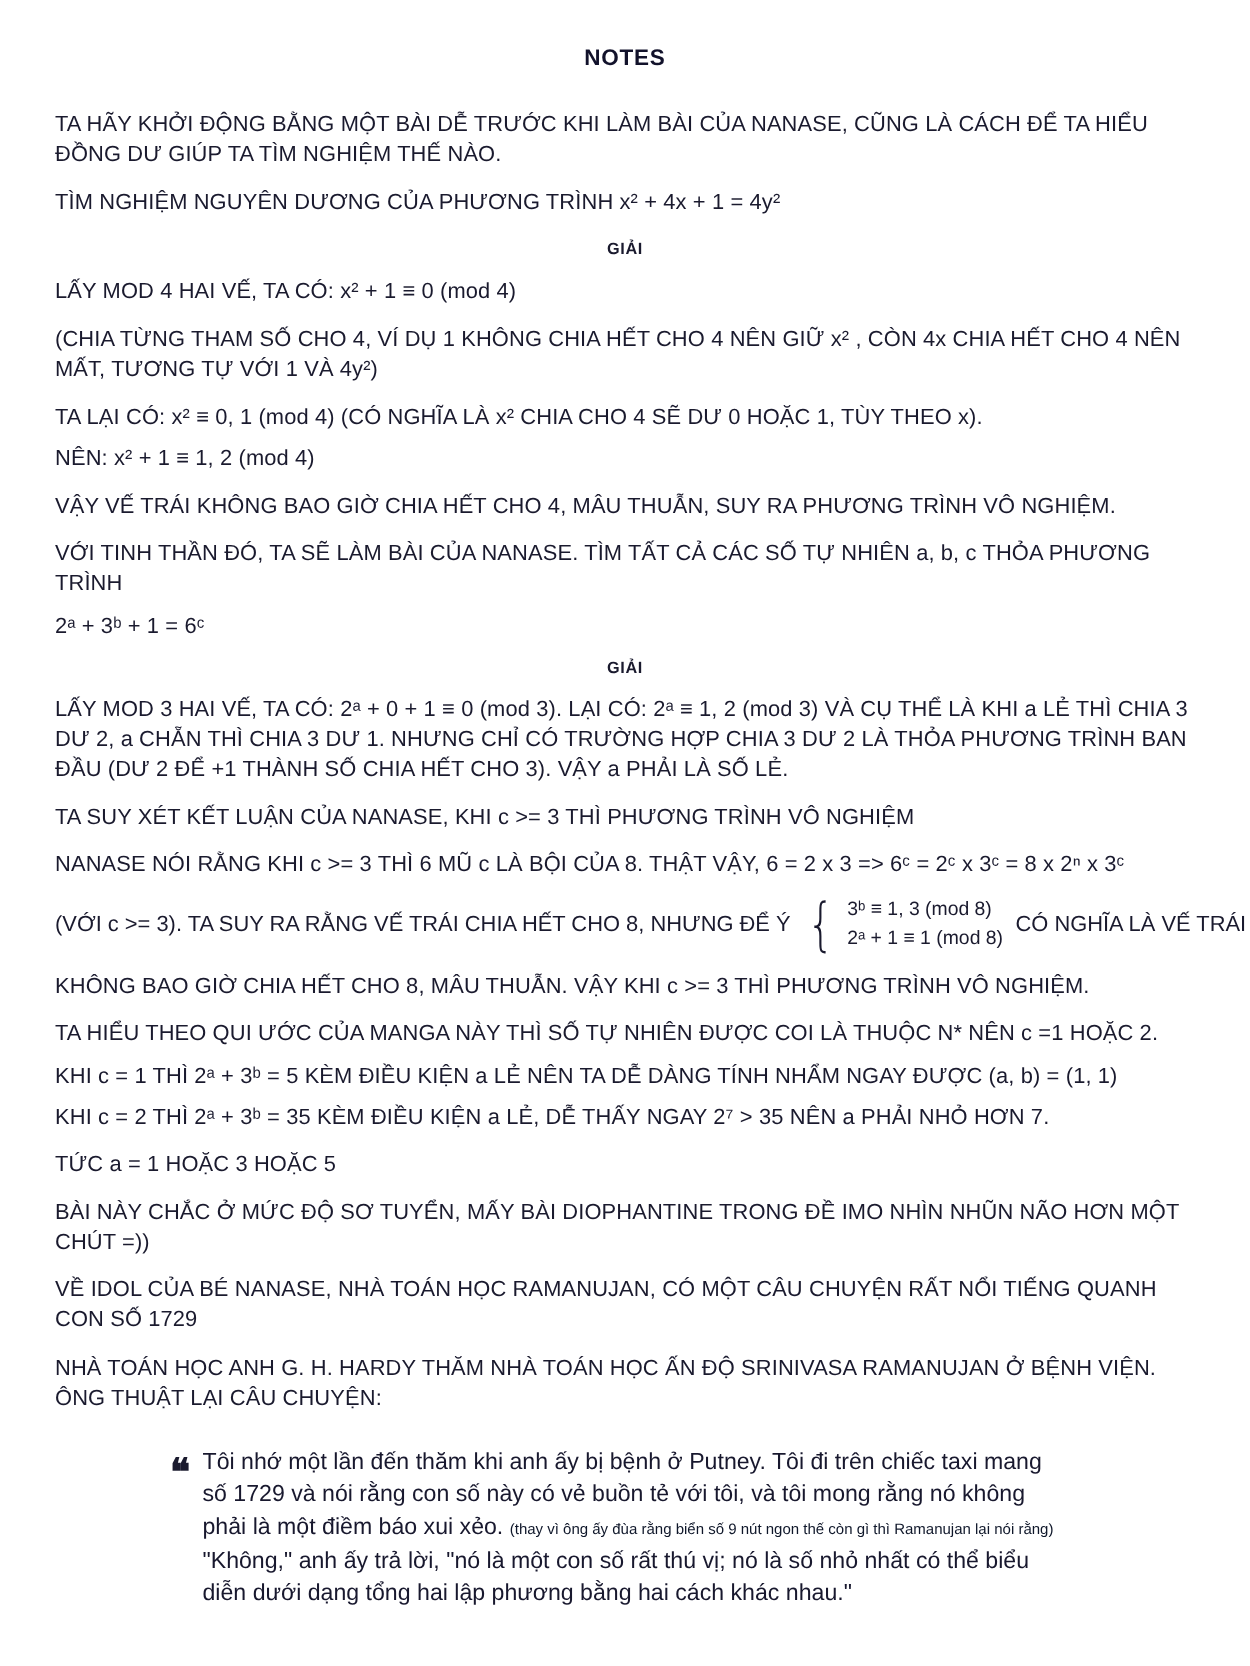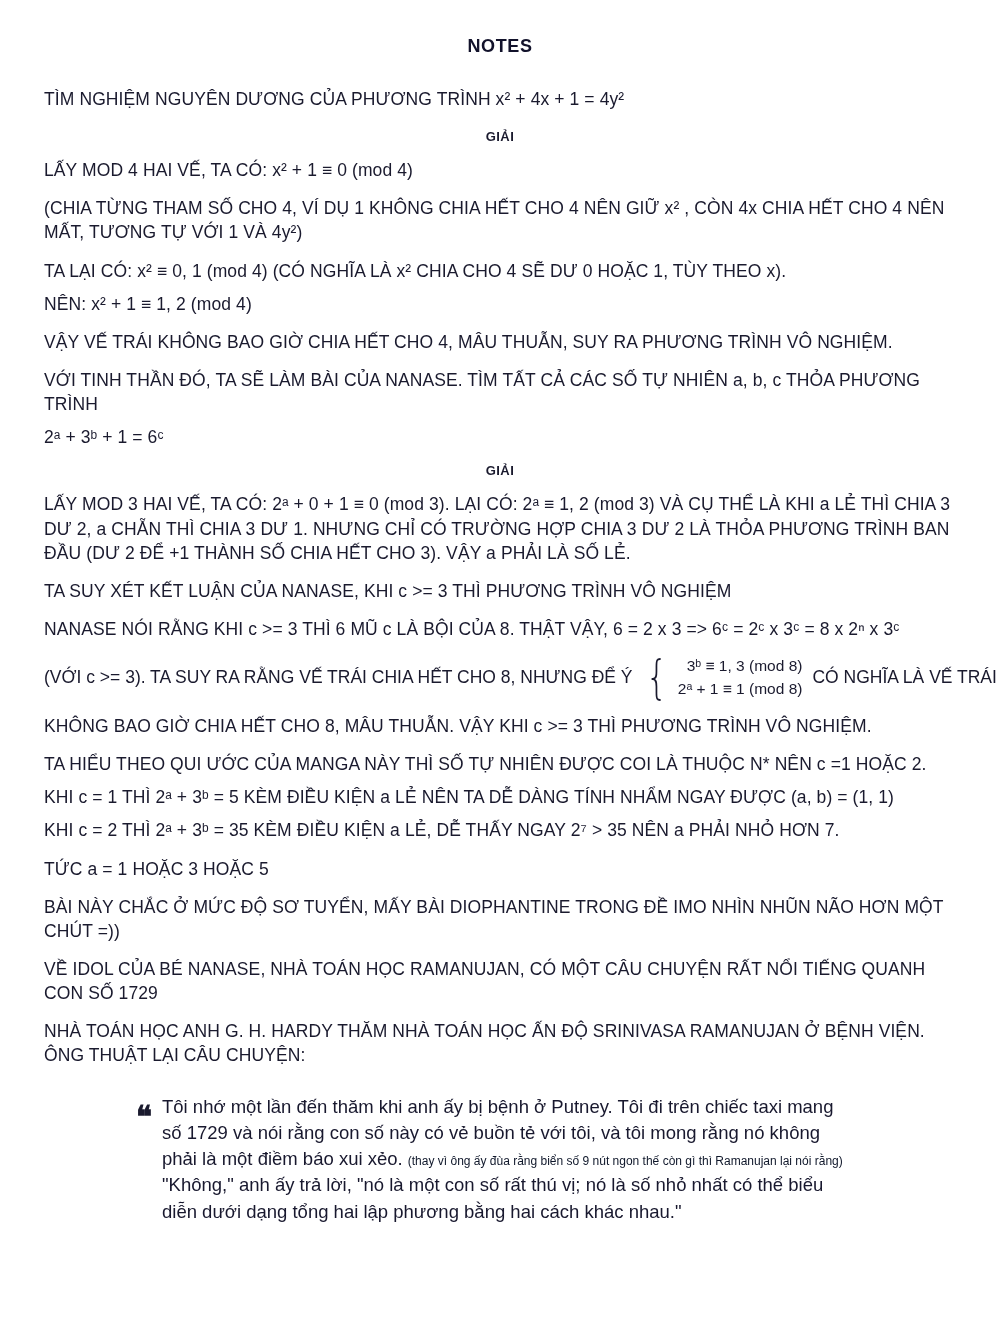--- a/index.html
+++ b/index.html
@@ -64,21 +64,20 @@
     margin: 0 2px 0 6px;
     transform: scaleX(0.75);
   }
   .brace-lines {
     display: flex;
     flex-direction: column;
     justify-content: center;
     font-size: 15.5px;
     line-height: 1.45;
     white-space: nowrap;
-    align-items: flex-end;
   }
   .brace-tail { white-space: nowrap; margin-left: 6px; }
   .quote-block {
     margin: 26px 0 6px 0;
     padding-left: 118px;
     position: relative;
     font-size: 18.5px;
     line-height: 1.42;
     color: #18182e;
   }
@@ -96,20 +95,21 @@
     color: #0f172a;
   }
 </style>
 </head>
 <body>
 
 <div class="page">
 
   <div class="title">NOTES</div>
 
+  <p class="para">TA HÃY KHỞI ĐỘNG BẰNG MỘT BÀI DỄ TRƯỚC KHI LÀM BÀI CỦA NANASE, CŨNG LÀ CÁCH ĐỂ TA HIỂU ĐỒNG DƯ GIÚP TA TÌM NGHIỆM THẾ NÀO.</p>
 
   <p class="para loose">TÌM NGHIỆM NGUYÊN DƯƠNG CỦA PHƯƠNG TRÌNH  x² + 4x + 1 = 4y²</p>
 
   <div class="center-head">GIẢI</div>
 
   <p class="para">LẤY MOD 4 HAI VẾ, TA CÓ: x² + 1 ≡ 0 (mod 4)</p>
   <p class="para">(CHIA TỪNG THAM SỐ CHO 4, VÍ DỤ 1 KHÔNG CHIA HẾT CHO 4 NÊN GIỮ x² , CÒN  4x  CHIA HẾT CHO 4 NÊN MẤT, TƯƠNG TỰ VỚI 1 VÀ 4y²)</p>
   <p class="para tight">TA LẠI CÓ: x² ≡ 0, 1 (mod 4) (CÓ NGHĨA LÀ x² CHIA CHO 4 SẼ DƯ 0 HOẶC 1, TÙY THEO x).</p>
   <p class="para">NÊN: x² + 1 ≡ 1, 2 (mod 4)</p>
   <p class="para">VẬY VẾ TRÁI KHÔNG BAO GIỜ CHIA HẾT CHO 4, MÂU THUẪN, SUY RA PHƯƠNG TRÌNH VÔ NGHIỆM.</p>

